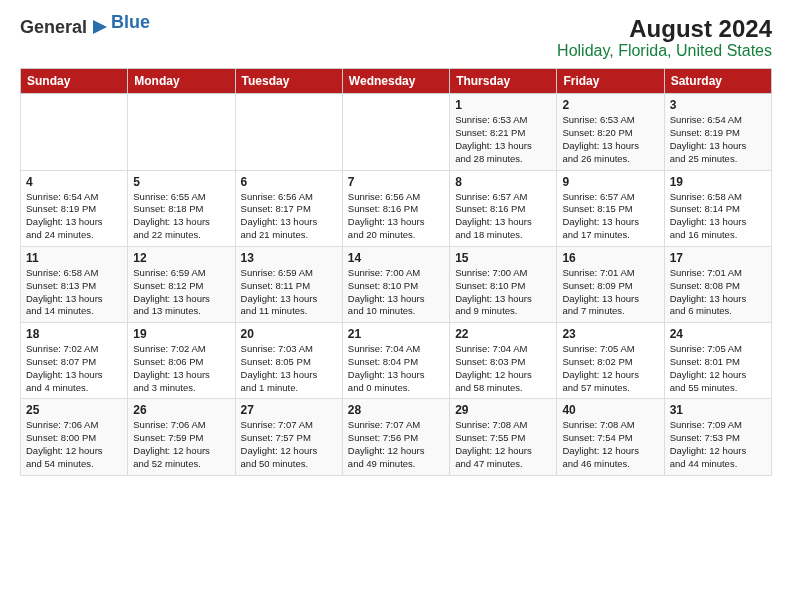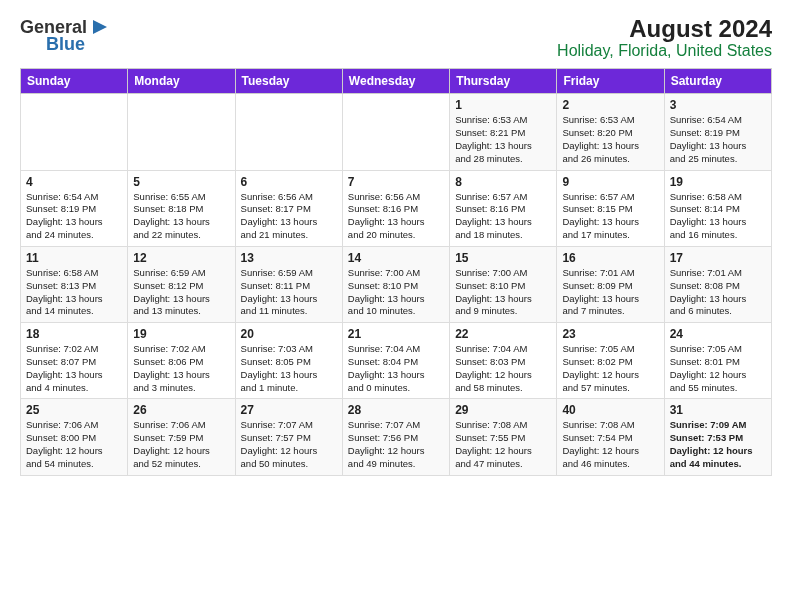--- a/index.html
+++ b/index.html
@@ -15,43 +15,43 @@
       padding: 16px 20px 10px 20px;
     }
     .header-row {
       display: flex;
       align-items: flex-start;
       justify-content: space-between;
       margin-bottom: 8px;
     }
     .logo {
       display: flex;
-      flex-direction: column;
-      align-items: center;
+      flex-direction: row;
+      align-items: flex-start;
     }
     .title-block {
       text-align: right;
     }
     .main-title {
       font-size: 24px;
       font-weight: bold;
       color: #222;
       line-height: 1.1;
     }
     .subtitle {
       font-size: 16px;
       color: #15803d;
     }
     table {
       width: 100%;
       border-collapse: collapse;
       table-layout: fixed;
     }
     thead tr th {
-      background-color: #6d28d9;
+      background-color: #b91c1c;
       color: #fff;
       font-size: 12px;
       font-weight: bold;
       text-align: left;
       padding: 5px 6px;
       border: 1px solid #ccc;
     }
     tbody tr td {
       vertical-align: top;
       font-size: 10px;
@@ -330,21 +330,21 @@
           </td>
           <td>
             <span class="day-num">40</span>
             <div class="cell-info" style="white-space: pre-line;">Sunrise: 7:08 AM
 Sunset: 7:54 PM
 Daylight: 12 hours
 and 46 minutes.</div>
           </td>
           <td>
             <span class="day-num">31</span>
-            <div class="cell-info" style="white-space: pre-line; font-weight: bold;">Sunrise: 7:09 AM
+            <div class="cell-info" style="white-space: pre-line;">Sunrise: 7:09 AM
 Sunset: 7:53 PM
 Daylight: 12 hours
 and 44 minutes.</div>
           </td>
         </tr>
       </tbody>
   </table>
 </div>
 
 </body></html>

